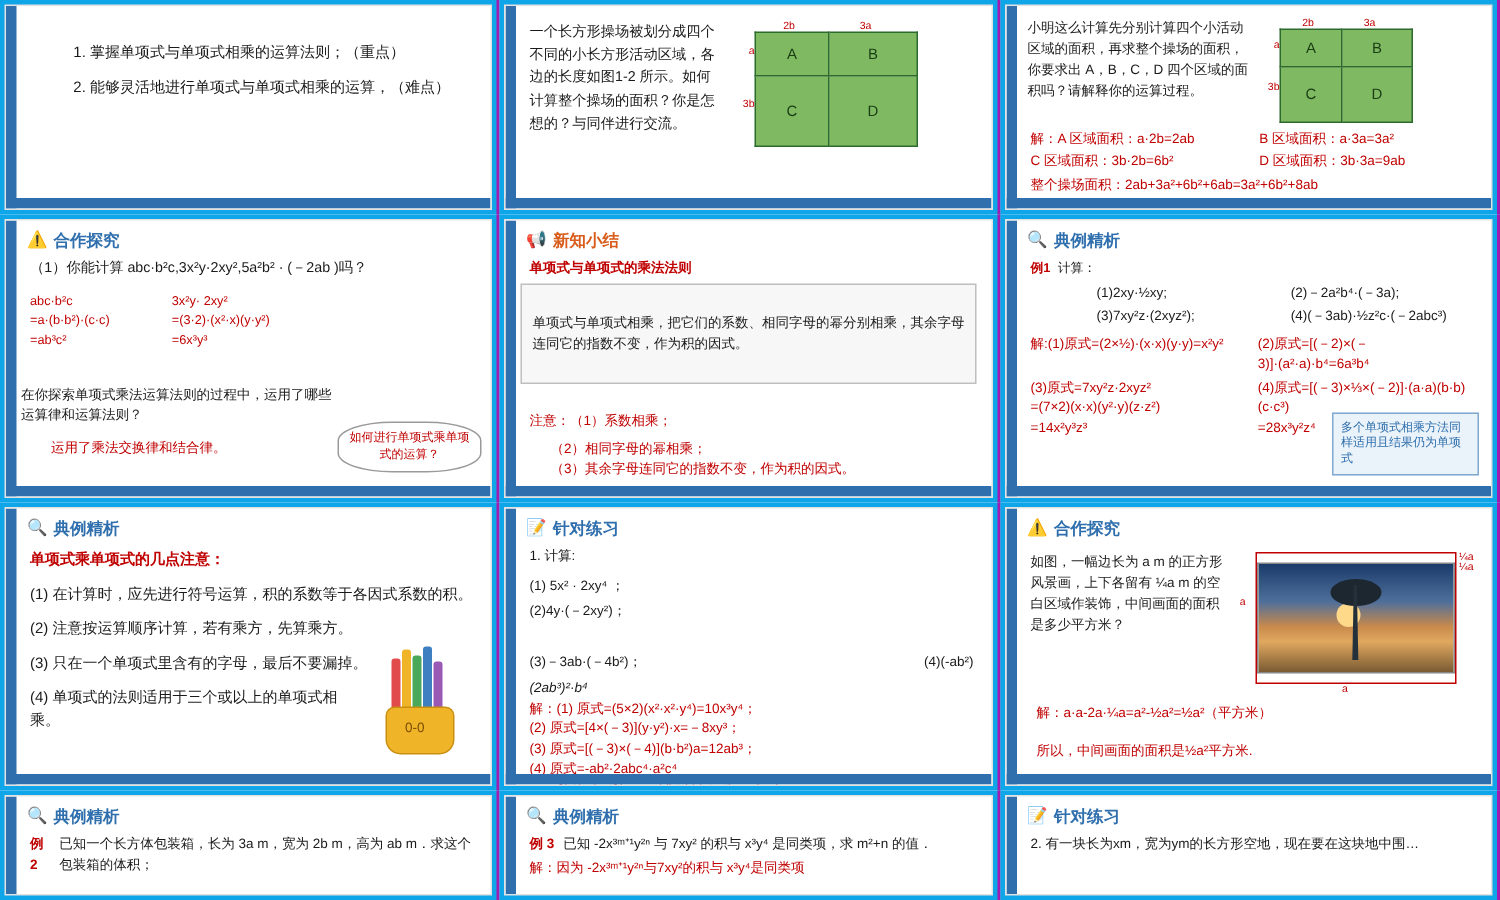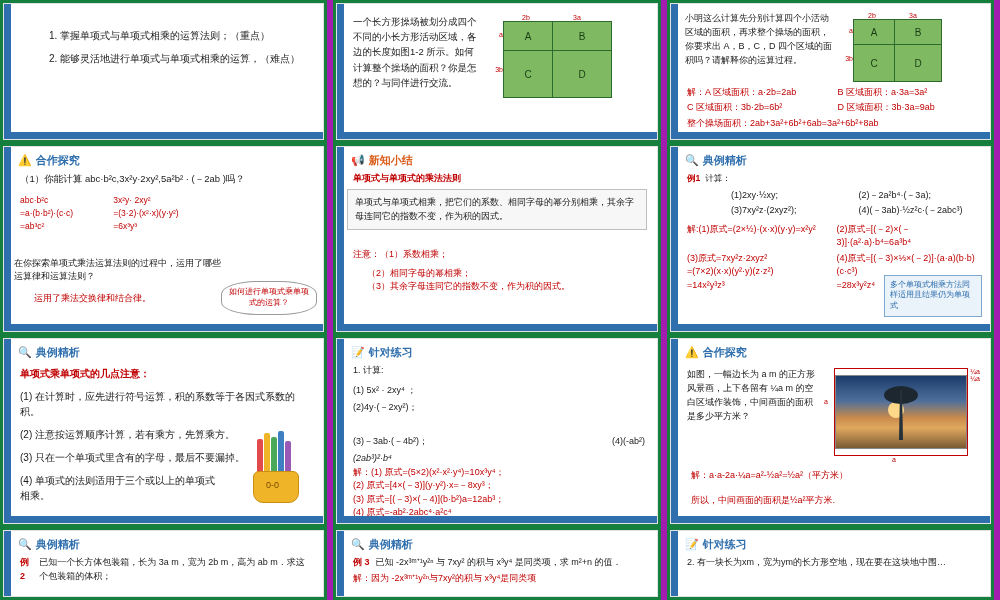--- a/index.html
+++ b/index.html
@@ -10,22 +10,22 @@
     font-size:9px;color:#1a1a1a;
   }
   .grid{
     display:grid;
     grid-template-columns:333px 334px 333px;
     grid-template-rows:143px 192px 192px 73px;
     width:1000px;height:600px;
   }
   .slide{
     position:relative;overflow:hidden;
-    background:#15803d;
-    border-right:6px solid #a21caf;
+    background:#0ea5e9;
+    border-right:2px solid #a21caf;
     box-sizing:border-box;
   }
   .slide .inner{
     position:absolute;left:4px;top:4px;right:4px;bottom:4px;
     background:#fff;
     box-shadow:0 0 0 1px #e2e2e2;
     overflow:hidden;
   }
   .bluebar-l{position:absolute;left:0;top:0;width:7px;height:100%;background:#2f6fad;}
   .bluebar-b{position:absolute;left:0;bottom:0;width:100%;height:7px;background:#2f6fad;}
@@ -33,21 +33,21 @@
   .hdr .ic{font-size:11px;line-height:1;}
   .hdr .tt{font-size:11px;font-weight:bold;color:#2f6fad;}
   .hdr.orange .tt{color:#d95c1a;}
   .body{padding:0 12px 0 16px;line-height:1.5;}
   .red{color:#c00000;}
   .redb{color:#c00000;font-weight:bold;}
   .ol{margin:0;padding-left:20px;}
   .ol li{margin-bottom:8px;font-size:10px;}
   .rulebox{
     border:1px solid #bfbfbf;background:#f7f7f7;
-    padding:6px 7px;margin:4px 10px 6px 10px;font-size:9px;line-height:1.5;
+    padding:19px 7px;margin:4px 10px 6px 10px;font-size:9px;line-height:1.5;
   }
   .cloud{
     position:absolute;border:1px solid #9a9a9a;border-radius:38%;
     background:#fff;padding:5px 7px;font-size:8px;color:#c00000;line-height:1.35;
     text-align:center;
   }
   .bluebox{
     position:absolute;border:1px solid #7fa8cf;background:#eaf2fa;
     font-size:8px;color:#2f6fad;padding:4px 5px;line-height:1.35;
   }

